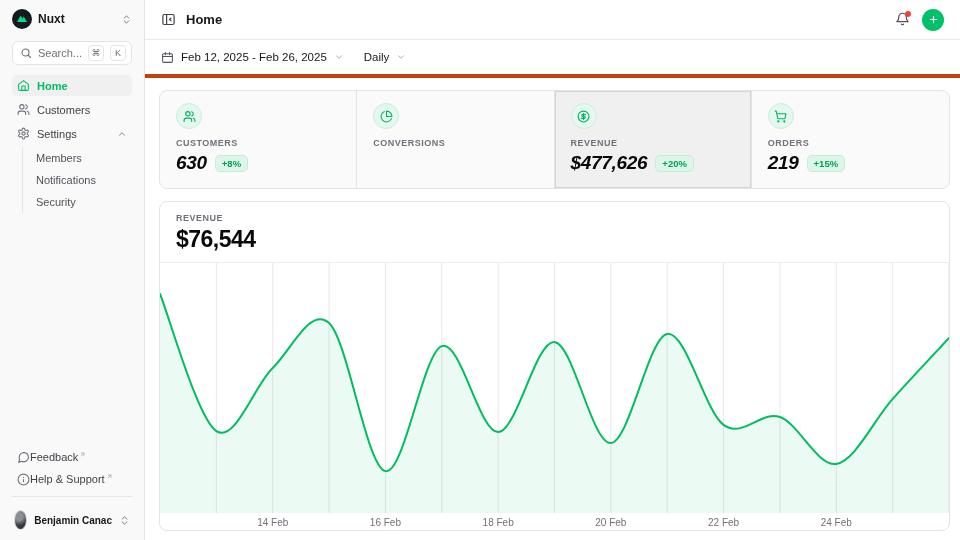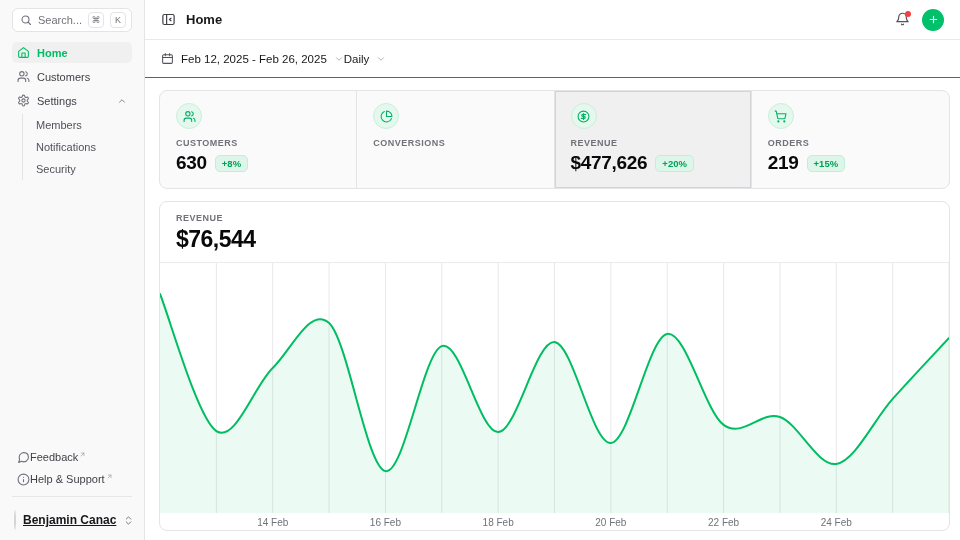--- a/index.html
+++ b/index.html
@@ -28,64 +28,77 @@
   .submenu-item { height:22px; display:flex; align-items:center; color:#52525b; font-size:11px; cursor:pointer; }
   .flex-spacer { flex:1; }
   .side-footer { padding:0 12px 4px; }
   .foot-link { display:flex; align-items:center; height:22px; color:#3f3f46; cursor:pointer; padding:0 5px; border-radius:5px; }
   .foot-link .nicon { color:#71717a; display:flex; }
   .foot-link .lbl { font-size:11px; font-weight:500; }
   .ext { color:#9f9fa8; margin-left:1px; margin-top:-6px; }
   .side-divider { border-top:1px solid #e7e7ea; margin-top:6px; }
   .user-row { display:flex; align-items:center; gap:7px; padding:9px 14px 10px; cursor:pointer; }
   .avatar { width:20px; height:20px; border-radius:50%; background:radial-gradient(circle at 35% 30%, #8a8f96 0 28%, #3c4046 60%, #23262a 100%); border:1px solid #d4d4d8; }
-  .user-name { flex:1; font-size:12px; font-weight:600; color:#18181b; white-space:nowrap;text-decoration:underline; }
+  .user-name { flex:1; font-size:10px; font-weight:600; color:#18181b; white-space:nowrap; }
 
   
   .main { flex:1; display:flex; flex-direction:column; min-width:0; background:#fff; }
   .topbar { height:40px; border-bottom:1px solid #e9e9eb; display:flex; align-items:center; justify-content:space-between; padding:0 16px; }
   .topbar-left { display:flex; align-items:center; gap:10px; }
   .collapse-btn { color:#3f3f46; display:flex; cursor:pointer; }
   .page-title { font-size:13px; font-weight:700; color:#18181b; }
   .topbar-right { display:flex; align-items:center; gap:12px; }
   .bell-wrap { position:relative; color:#52525b; cursor:pointer; display:flex; }
   .bell-dot { position:absolute; top:-1px; right:-1px; width:6px; height:6px; border-radius:50%; background:#f43f3f; }
   .plus-btn { width:22px; height:22px; border-radius:50%; background:#00C16A; border:none; color:#fff; display:flex; align-items:center; justify-content:center; cursor:pointer; }
 
-  .toolbar { height:38px; border-bottom:1px solid #c2410c; display:flex; align-items:center; padding:0 16px; }
+  .toolbar { height:38px; border-bottom:4px solid #c2410c; display:flex; align-items:center; gap:20px; padding:0 16px; }
   .tool-btn { display:flex; align-items:center; gap:7px; color:#18181b; font-size:11.5px; font-weight:500; cursor:pointer; background:none; border:none; font-family:inherit; }
   .tool-btn .nicon { color:#52525b; display:flex; }
   .tool-btn .chev { color:#9f9fa8; display:flex; }
 
   .content { flex:1; padding:12px 10px 0 14px; overflow:hidden; }
 
   .stats-row { display:grid; grid-template-columns:repeat(4,1fr); border:1px solid #e4e4e7; border-radius:8px; background:#fafafa; overflow:hidden; margin-bottom:12px; }
   .stat-card { padding:12px 16px 14px; border-right:1px solid #e4e4e7; cursor:pointer; }
   .stat-card:last-child { border-right:none; }
   .stat-card.selected { background:#f0f0f1; box-shadow:inset 0 0 0 1px #d4d4d8; }
   .stat-icon { width:26px; height:26px; border-radius:50%; background:#e5f8ee; border:1px solid #c9efdd; color:#00B163; display:flex; align-items:center; justify-content:center; margin-bottom:9px; }
   .stat-label { font-size:9px; font-weight:600; letter-spacing:.5px; color:#71717a; margin-bottom:4px; }
   .stat-value-row { display:flex; align-items:center; gap:8px; }
-  .stat-value { font-size:19px; font-weight:700; color:#09090b; letter-spacing:-.3px; }
+  .stat-value { font-size:19px; font-weight:700; color:#09090b; letter-spacing:-.3px;font-style:italic; }
   .delta-badge { font-size:9.5px; font-weight:600; color:#00A155; background:#def6ea; border:1px solid #c2eed8; border-radius:5px; padding:2px 6px; }
 
   .chart-card { border:1px solid #e4e4e7; border-radius:8px; height:330px; overflow:hidden; background:#fff; }
   .chart-header { padding:11px 16px 9px; border-bottom:1px solid #ececee; }
   .chart-label { font-size:9px; font-weight:600; letter-spacing:.5px; color:#71717a; margin-bottom:3px; }
   .chart-value { font-size:23px; font-weight:700; color:#09090b; letter-spacing:-.5px; }
   .chart-body { position:relative; height:250px; }
   .chart-body svg { position:absolute; inset:0; width:100%; height:100%; }
   .x-axis { position:relative; height:28px; }
   .x-tick { position:absolute; top:4px; transform:translateX(-50%); font-size:10px; color:#71717a; white-space:nowrap; }
 </style>
 </head>
 <body>
 
 <aside class="sidebar">
 
+  <div class="ws-row">
+    <span class="ws-logo">
+      <svg width="12" height="12" viewBox="0 0 24 24">
+          <path fill="#00DC82" d="M2 18 L9.3 5 L12.9 11.4 L15.5 6.8 L22 18 Z"></path>
+        </svg>
+    </span>
+    <span class="ws-name">Nuxt</span>
+    <span class="icon-muted">
+      <svg width="11" height="11" viewBox="0 0 24 24" fill="none" stroke="currentColor" stroke-width="2" stroke-linecap="round" stroke-linejoin="round">
+          <path d="m7 15 5 5 5-5M7 9l5-5 5 5"></path>
+        </svg>
+    </span>
+  </div>
 
   <div class="search-box">
     <span class="icon-muted">
       <svg width="12" height="12" viewBox="0 0 24 24" fill="none" stroke="currentColor" stroke-width="2.2" stroke-linecap="round">
           <circle cx="11" cy="11" r="7"></circle>
           <path d="m21 21-4.3-4.3"></path>
         </svg>
     </span>
     <span class="ph">Search...</span>
     <span class="kbd">⌘</span>

